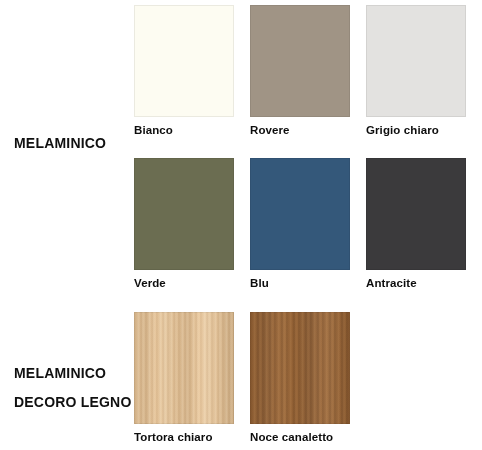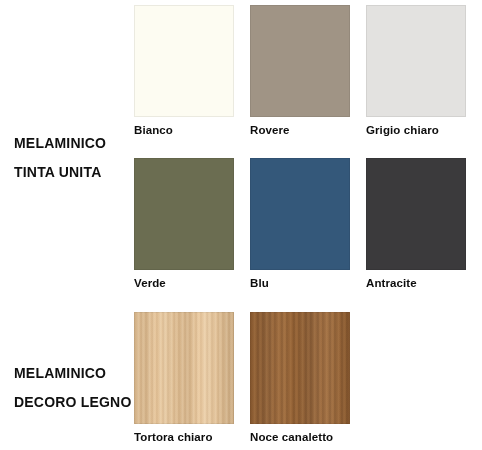--- a/index.html
+++ b/index.html
@@ -126,21 +126,20 @@
       rgba(0,0,0,0.04) 42%,
       rgba(255,255,255,0.06) 66%,
       rgba(0,0,0,0.06) 100%);
   }
 </style>
 </head>
 <body>
 
 <div class="category-label" id="cat-tinta-unita">
   <span class="cat-line">MELAMINICO</span>
-  <span class="cat-line">TINTA UNITA</span>
 </div>
 
 <div class="category-label" id="cat-decoro-legno">
   <span class="cat-line">MELAMINICO</span>
   <span class="cat-line">DECORO LEGNO</span>
 </div>
 
 <div class="swatch-grid">
 
   <div class="swatch-cell col-0 row-0">

